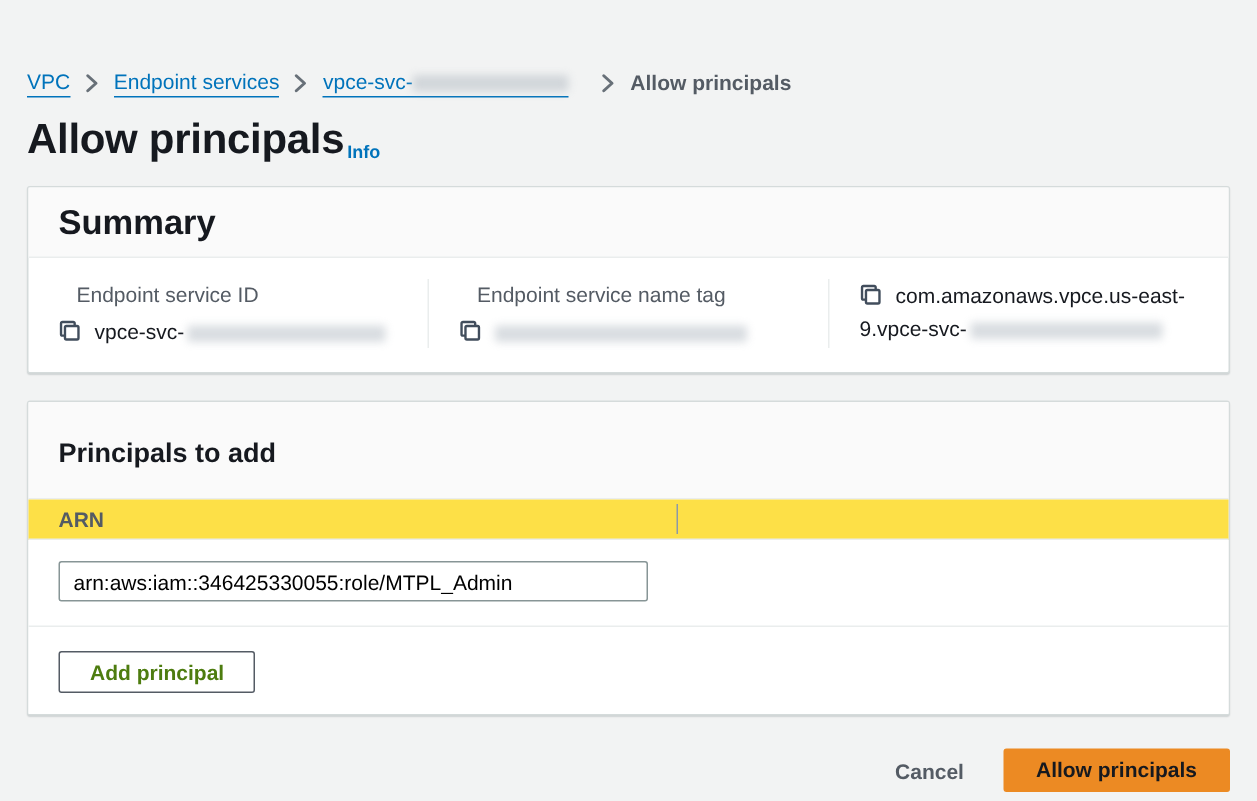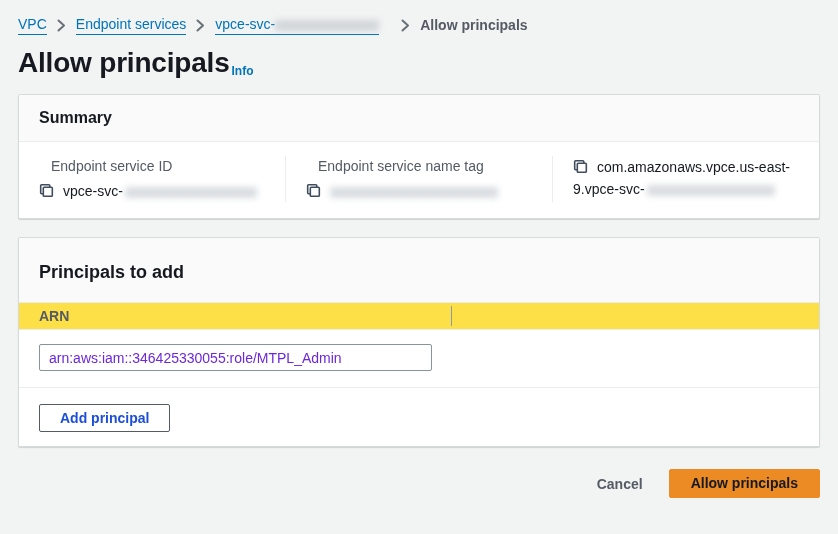--- a/index.html
+++ b/index.html
@@ -9,21 +9,21 @@
     background: #f2f3f3;
     font-family: "Liberation Sans", sans-serif;
     color: #16191f;
     overflow: hidden;
   }
   .page { padding: 0 18px; }
 
   
   .breadcrumbs {
     display: flex; align-items: center; gap: 10px;
-    padding-top: 15px; font-size: 14px; line-height: 18px;
+    padding-top: 15px; font-size: 14px; line-height: 18px; margin-top: 30px;
   }
   .crumb-link {
     color: #0073bb; text-decoration: none; cursor: pointer;
     border-bottom: 1px solid #0073bb; padding-bottom: 1px;
   }
   .crumb-current { color: #545b64; font-weight: 700; }
   .sep { display: inline-flex; align-items: center; }
 
   
   .title-row { display: flex; align-items: flex-end; margin: 12px 0 15px; }
@@ -38,21 +38,21 @@
     background: #ffffff;
     border: 1px solid #d5dbdb;
     border-radius: 2px;
     box-shadow: 0 1px 1px 0 rgba(0,28,36,0.15);
   }
   .card-header {
     background: #fafafa;
     border-bottom: 1px solid #eaeded;
     padding: 12px 20px;
   }
-  .card-header h2 { margin: 0; font-size: 16px; font-weight: 700; line-height: 22px; }
+  .card-header h2 { margin: 0; font-size: 23px; font-weight: 700; line-height: 22px; }
 
   
   .summary-card { margin-bottom: 18px; }
   .summary-body { display: flex; padding: 14px 0 16px; }
   .summary-col { flex: 1; padding: 0 20px; min-width: 0; }
   .summary-col + .summary-col { border-left: 1px solid #eaeded; }
   .field-label { color: #545b64; font-size: 14px; line-height: 20px; margin-bottom: 4px; margin-left: 12px; }
   .field-value { font-size: 14px; line-height: 22px; color: #16191f; word-break: break-all; }
   .copy-btn {
     display: inline-block; vertical-align: -2px; margin-right: 9px;
@@ -71,27 +71,27 @@
     position: relative; display: flex; align-items: center;
     height: 27px; padding: 0 20px;
     background: #fde047; border-bottom: 1px solid #eaeded;
     font-size: 14px; font-weight: 700; color: #545b64;
   }
   .col-divider { position: absolute; left: 432px; top: 3px; bottom: 3px; width: 1px; background: #8d99a8; }
   .input-row { padding: 14px 20px 16px; border-bottom: 1px solid #eaeded; background: #fff; }
   .arn-input {
     width: 393px; height: 27px;
     border: 1px solid #879596; border-radius: 2px;
-    padding: 0 9px; font-size: 14px; color: #6d28d9;
+    padding: 0 9px; font-size: 14px; color: #000000;
     font-family: "Liberation Sans", sans-serif; background: #fff;
   }
   .add-row { padding: 16px 20px 14px; background: #fff; }
   .btn { font-family: "Liberation Sans", sans-serif; font-size: 14px; font-weight: 700; cursor: pointer; }
   .btn-normal {
-    background: #fff; color: #1d4ed8;
+    background: #fff; color: #4d7c0f;
     border: 1px solid #545b64; border-radius: 2px;
     padding: 4px 20px; height: 28px; line-height: 18px;
   }
 
   
   .footer-actions {
     display: flex; justify-content: flex-end; align-items: center;
     gap: 10px; padding: 22px 0 20px;
   }
   .btn-link { background: none; border: none; color: #545b64; padding: 4px 16px; height: 29px; }

